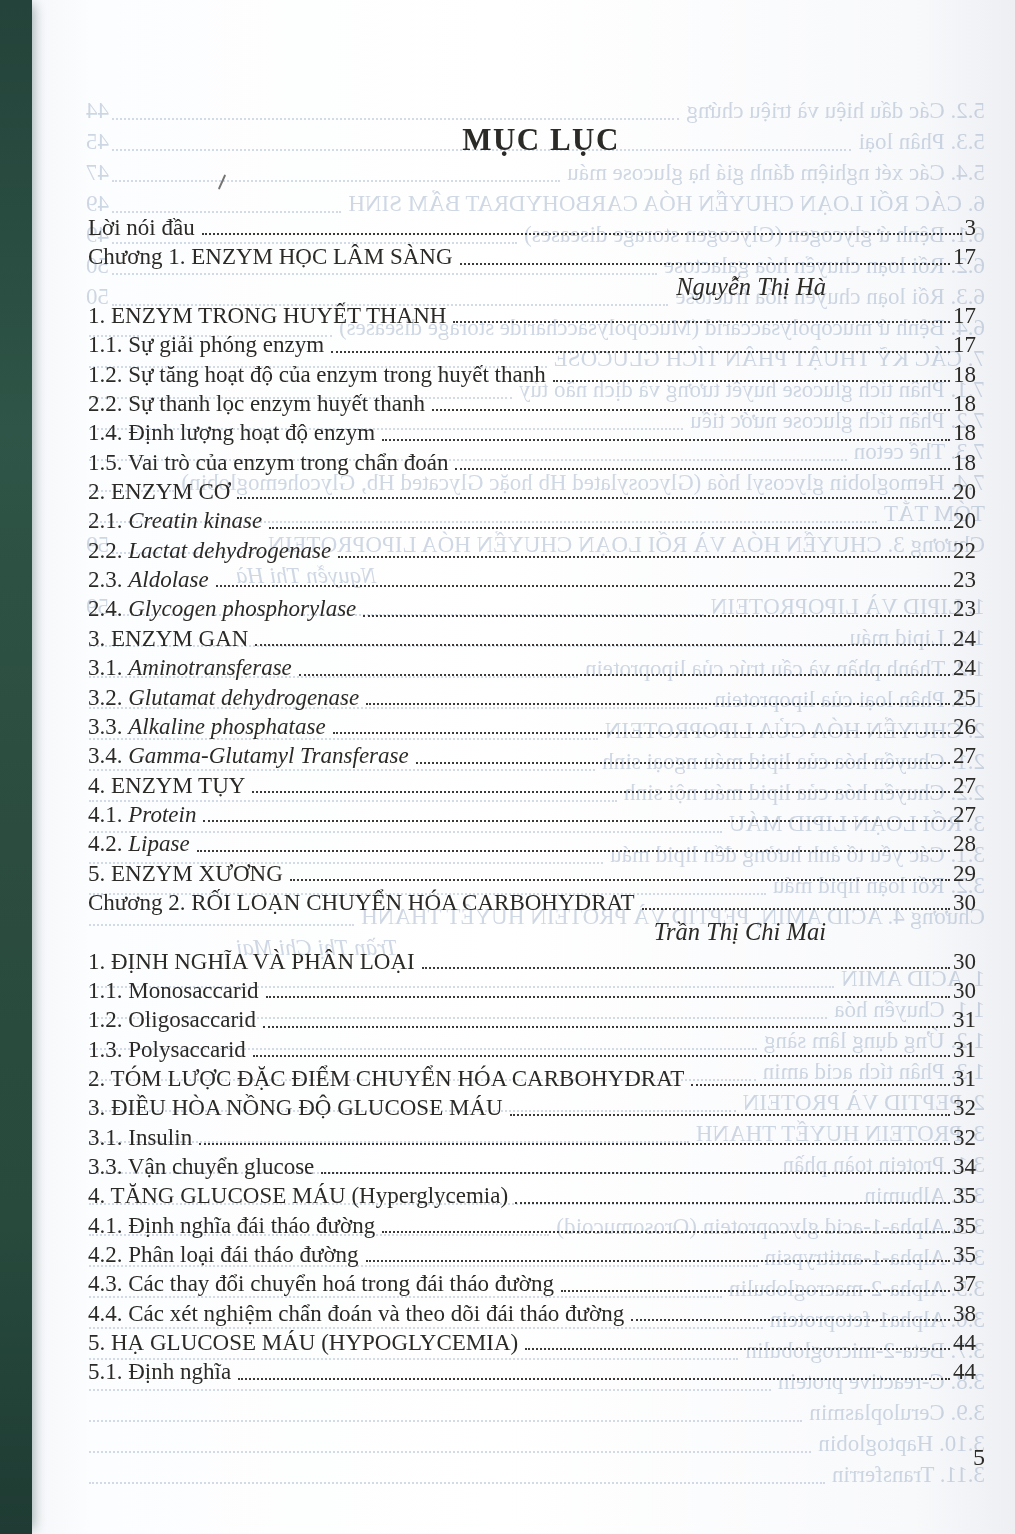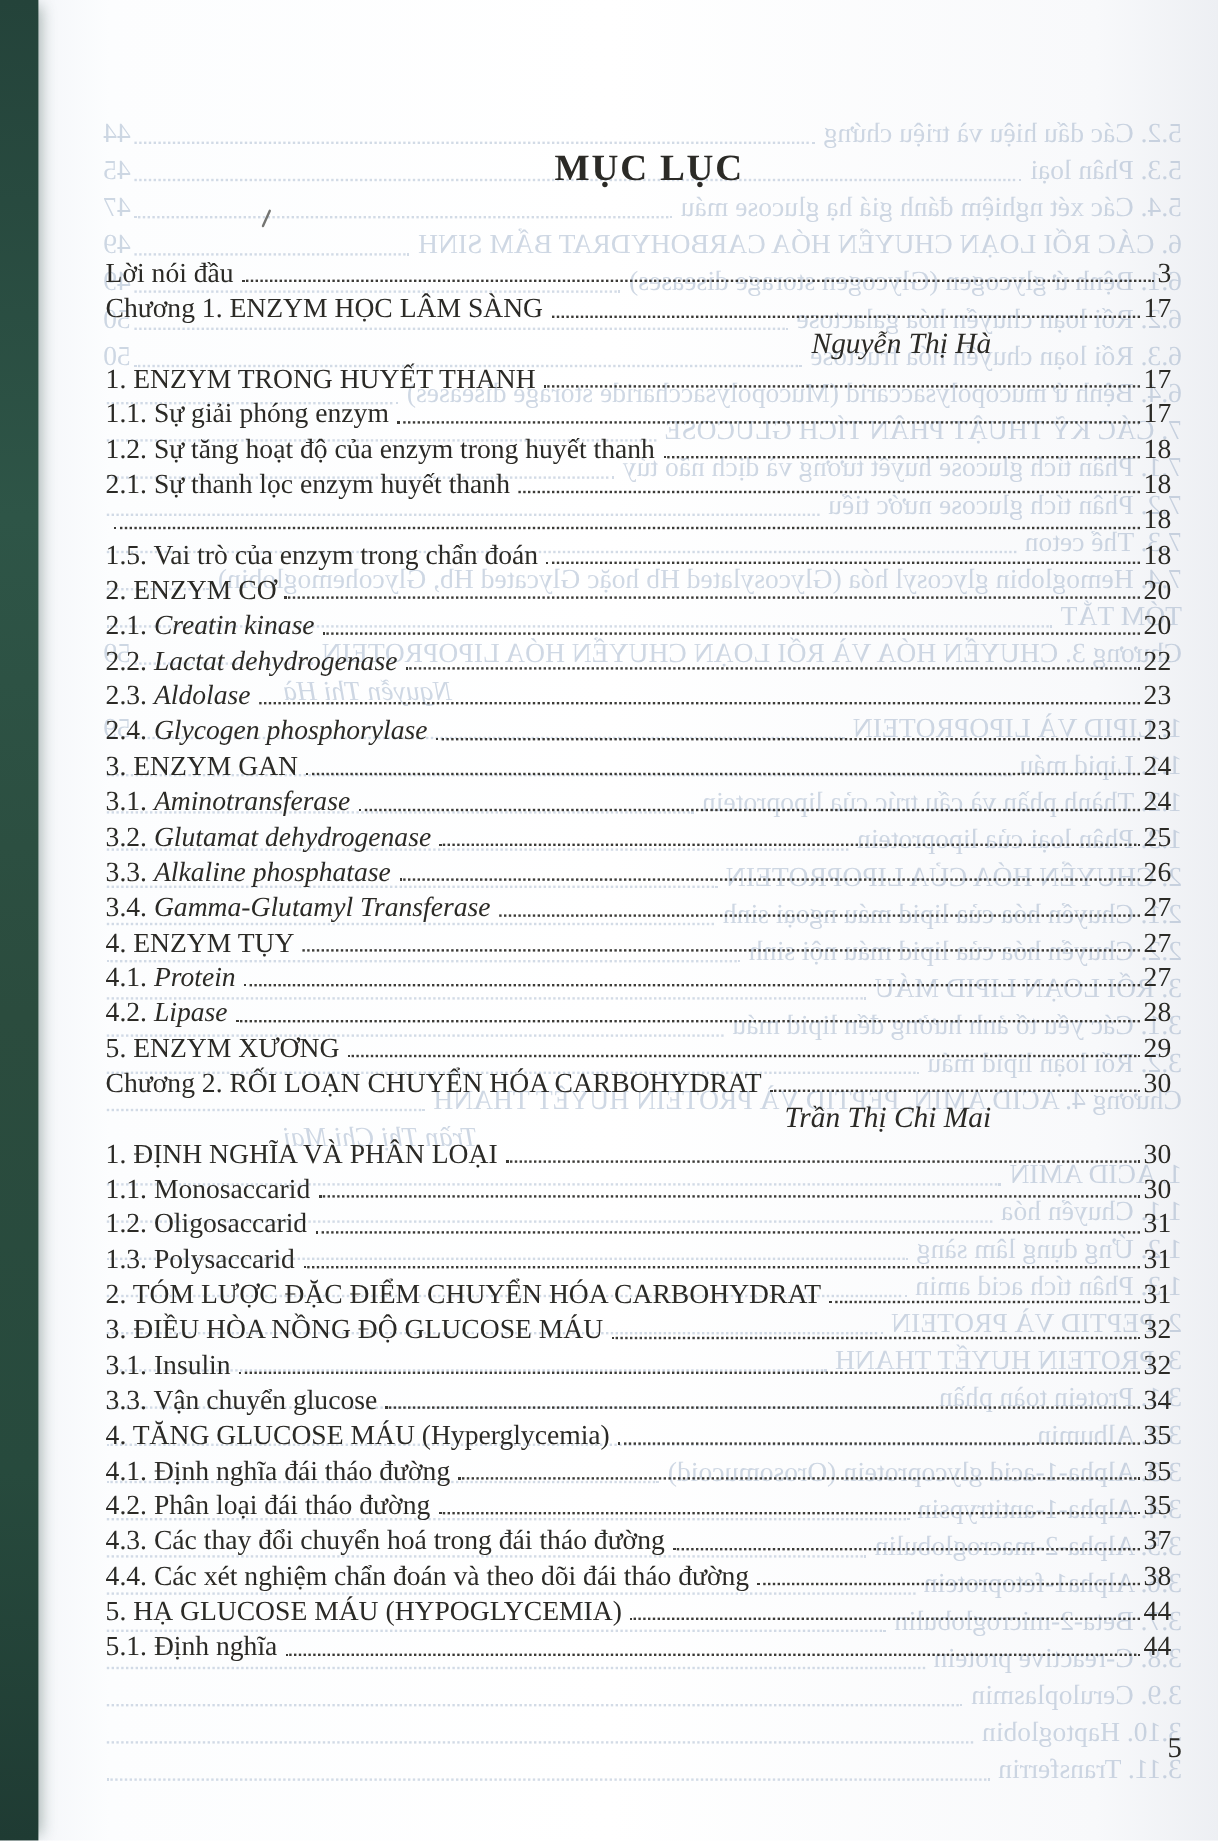--- a/index.html
+++ b/index.html
@@ -321,25 +321,26 @@
         <span class="toc-label">1.1. Sự giải phóng enzym</span>
         <span class="leader"></span>
         <span class="toc-page">17</span>
       </div>
       <div class="toc-row">
         <span class="toc-label">1.2. Sự tăng hoạt độ của enzym trong huyết thanh</span>
         <span class="leader"></span>
         <span class="toc-page">18</span>
       </div>
       <div class="toc-row">
-        <span class="toc-label">2.1. Sự thanh lọc enzym huyết thanh</span>
+        <span class="toc-label">2.2. Sự thanh lọc enzym huyết thanh</span>
         <span class="leader"></span>
         <span class="toc-page">18</span>
       </div>
       <div class="toc-row">
+        <span class="toc-label">1.4. Định lượng hoạt độ enzym</span>
         <span class="leader"></span>
         <span class="toc-page">18</span>
       </div>
       <div class="toc-row">
         <span class="toc-label">1.5. Vai trò của enzym trong chẩn đoán</span>
         <span class="leader"></span>
         <span class="toc-page">18</span>
       </div>
       <div class="toc-row">
         <span class="toc-label">2. ENZYM CƠ</span>

